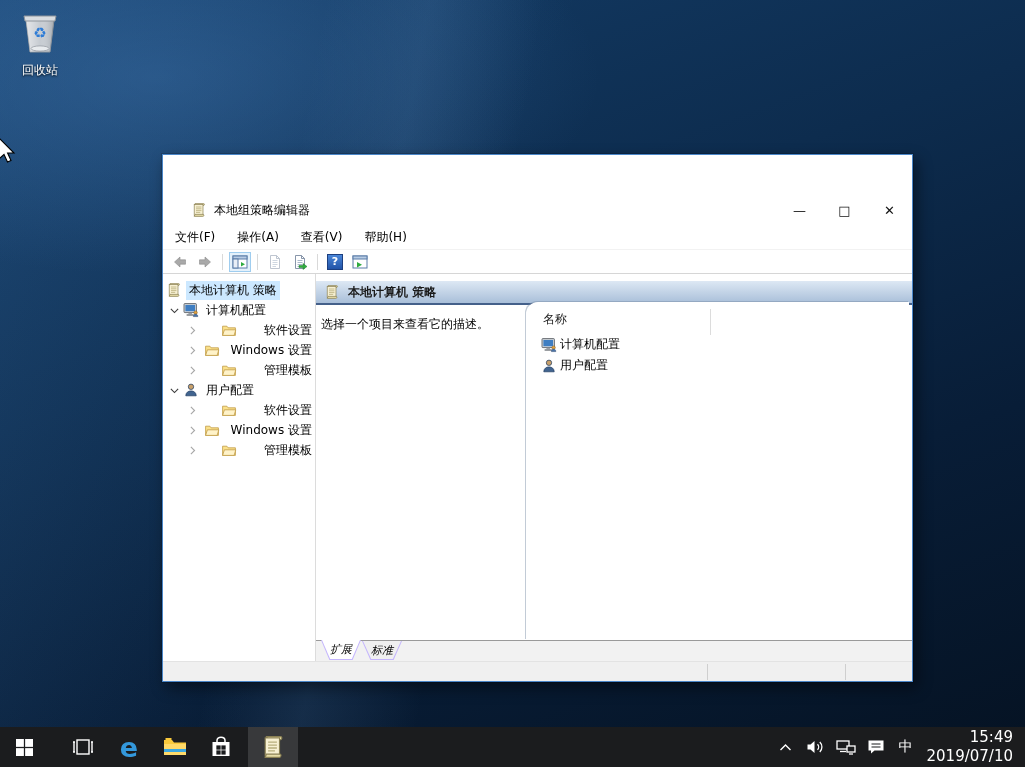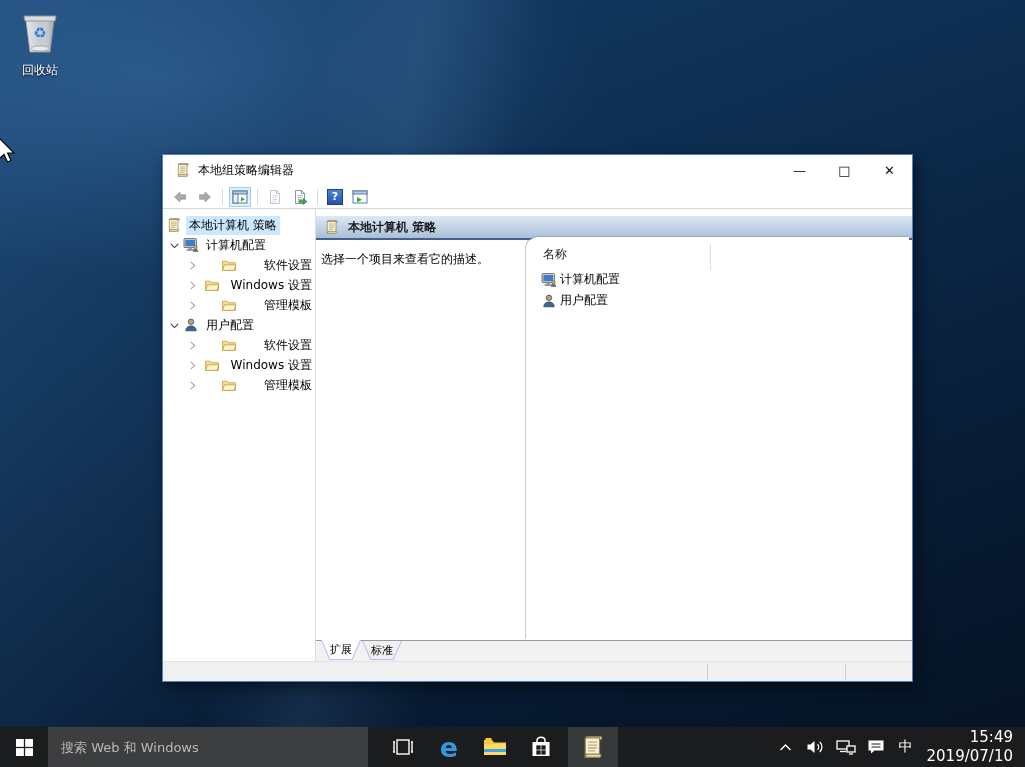--- a/index.html
+++ b/index.html
@@ -16,21 +16,21 @@
 
   
   .recycle { position:absolute; left:8px; top:8px; width:64px; text-align:center; }
   .recycle .lbl { color:#fff; font-size:12px; margin-top:2px; text-shadow:0 1px 2px #000; }
   .cursor { position:absolute; left:-3px; top:137px; }
 
   
   .win { position:absolute; left:162px; top:154px; width:751px; height:528px;
          background:#fff; border:1px solid #4a86c8; box-shadow:0 0 0 1px rgba(0,0,0,.15), 4px 6px 14px rgba(0,0,0,.45);
          display:flex; flex-direction:column; font-size:12px; color:#000; }
-  .titlebar { height:30px; display:flex; align-items:center; padding-left:12px; background:#fff; flex:0 0 auto; }
+  .titlebar { height:30px; display:flex; align-items:center; padding-left:28px; background:#fff; flex:0 0 auto;margin-top:40px; }
   .titlebar .ttl { margin-left:7px; font-size:12px; }
   .wctrls { margin-left:auto; display:flex; height:100%; }
   .wbtn { width:45px; height:100%; display:flex; align-items:center; justify-content:center;
           font-size:13px; color:#111; }
   .menubar { height:25px; display:flex; align-items:center; padding-left:12px; gap:22px;
              border-bottom:1px solid #f2f2f2; flex:0 0 auto; }
   .menubar span { font-size:12px; }
   .toolbar { height:24px; display:flex; align-items:center; padding-left:6px; gap:3px;
              border-bottom:1px solid #d6d6d6; flex:0 0 auto; }
   .tbtn { width:22px; height:20px; display:flex; align-items:center; justify-content:center; border:1px solid transparent; }
@@ -61,21 +61,21 @@
   .rlist { position:absolute; left:210px; right:3px; top:28px; bottom:21px; background:#fff;
            border-top-left-radius:12px; box-shadow:-1px -1px 0 rgba(120,140,165,.45);font-family:Liberation Serif, serif; }
   .rlist .colhead { padding:9px 0 6px 17px; font-size:12px; color:#1a1a1a; }
   .rlist .coldiv { position:absolute; left:184px; top:7px; width:1px; height:26px; background:#dcdcdc; }
   .litem { height:21px; display:flex; align-items:center; padding-left:15px; font-size:12px; }
   .litem .ic { width:16px; height:16px; margin-right:3px; }
 
   .tabrow { position:absolute; left:0; right:0; bottom:0; height:21px; background:#f2f2f2;
             border-top:1px solid #9a9a9a; display:flex; padding-left:5px; }
   .tab { position:relative; width:40px; height:19px; margin-right:1px;
-         clip-path:polygon(0 0,100% 0,79% 100%,21% 100%); background:#c4b5fd; }
+         clip-path:polygon(0 0,100% 0,79% 100%,21% 100%); background:#c4b5fd;font-style:italic; }
   .tab .fill { position:absolute; left:1px; right:1px; top:0; bottom:1px;
                clip-path:polygon(0 0,100% 0,78.5% 100%,21.5% 100%);
                background:#f0f0f0; display:flex; align-items:flex-start; justify-content:center;
                font-size:11px; padding-top:2px; }
   .tab.active { margin-top:-1px; height:20px; }
   .tab.active .fill { background:#fff; }
 
   .statusbar { height:20px; flex:0 0 auto; background:#f0f0f0; border-top:1px solid #e3e3e3; position:relative; }
   .ssep { position:absolute; top:2px; width:1px; height:16px; background:#cfcfcf; }
 
@@ -179,20 +179,26 @@
           <use href="#sym-scroll"></use>
         </svg>
       <span class="ttl">本地组策略编辑器</span>
       <div class="wctrls">
         <div class="wbtn">—</div>
         <div class="wbtn">□</div>
         <div class="wbtn">✕</div>
       </div>
     </div>
 
+    <div class="menubar">
+      <span>文件(F)</span>
+      <span>操作(A)</span>
+      <span>查看(V)</span>
+      <span>帮助(H)</span>
+    </div>
 
     <div class="toolbar">
       <div class="tbtn">
         <svg width="16" height="16" viewBox="0 0 16 16">
           <path d="M8 3 L2.5 8 L8 13 L8 10.2 L13.5 10.2 L13.5 5.8 L8 5.8 Z" fill="#a9a9a9" stroke="#8c8c8c" stroke-width=".6"></path>
         </svg>
       </div>
       <div class="tbtn">
         <svg width="16" height="16" viewBox="0 0 16 16">
           <path d="M8 3 L13.5 8 L8 13 L8 10.2 L2.5 10.2 L2.5 5.8 L8 5.8 Z" fill="#a9a9a9" stroke="#8c8c8c" stroke-width=".6"></path>
@@ -375,21 +381,20 @@
       <div class="ssep" style="right:66px"></div>
     </div>
   </div>
 
   <div class="taskbar">
     <div class="startbtn">
       <svg width="17" height="17">
           <use href="#sym-win"></use>
         </svg>
     </div>
-    <input class="searchbox" placeholder="搜索 Web 和 Windows" style="">
     <div class="tkbtn taskview">
       <svg width="22" height="18" viewBox="0 0 22 18">
         <rect x="5" y="2" width="12" height="14" fill="none" stroke="#fff" stroke-width="1.4"></rect>
         <path d="M2 4v10M20 4v10" stroke="#fff" stroke-width="1.4"></path>
         <path d="M1 4h2M1 14h2M19 4h2M19 14h2" stroke="#fff" stroke-width="1.4"></path>
       </svg>
     </div>
     <div class="tkbtn">
       <span class="edge-e">e</span>
     </div>

